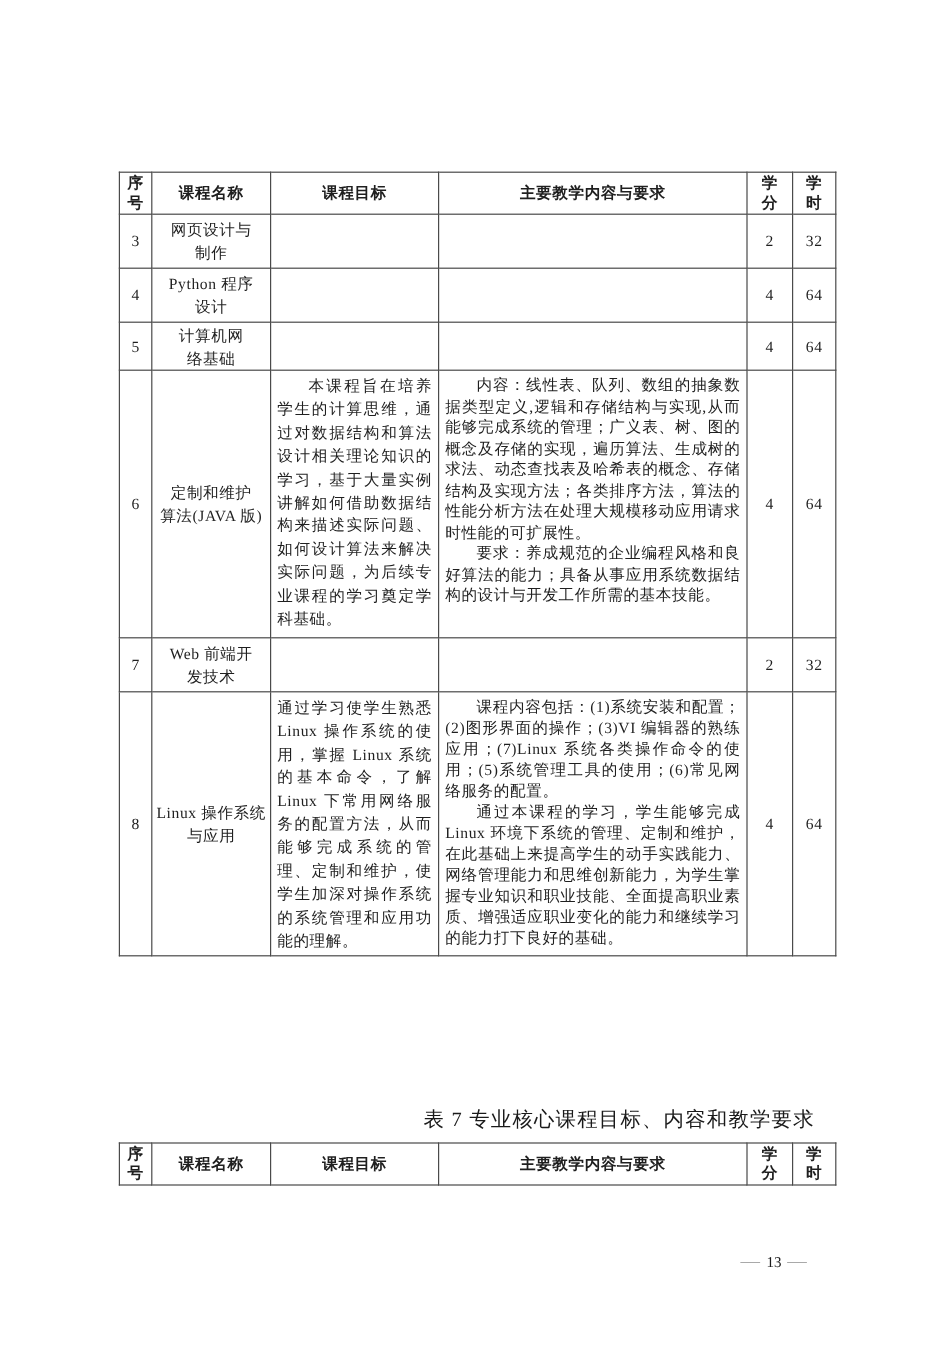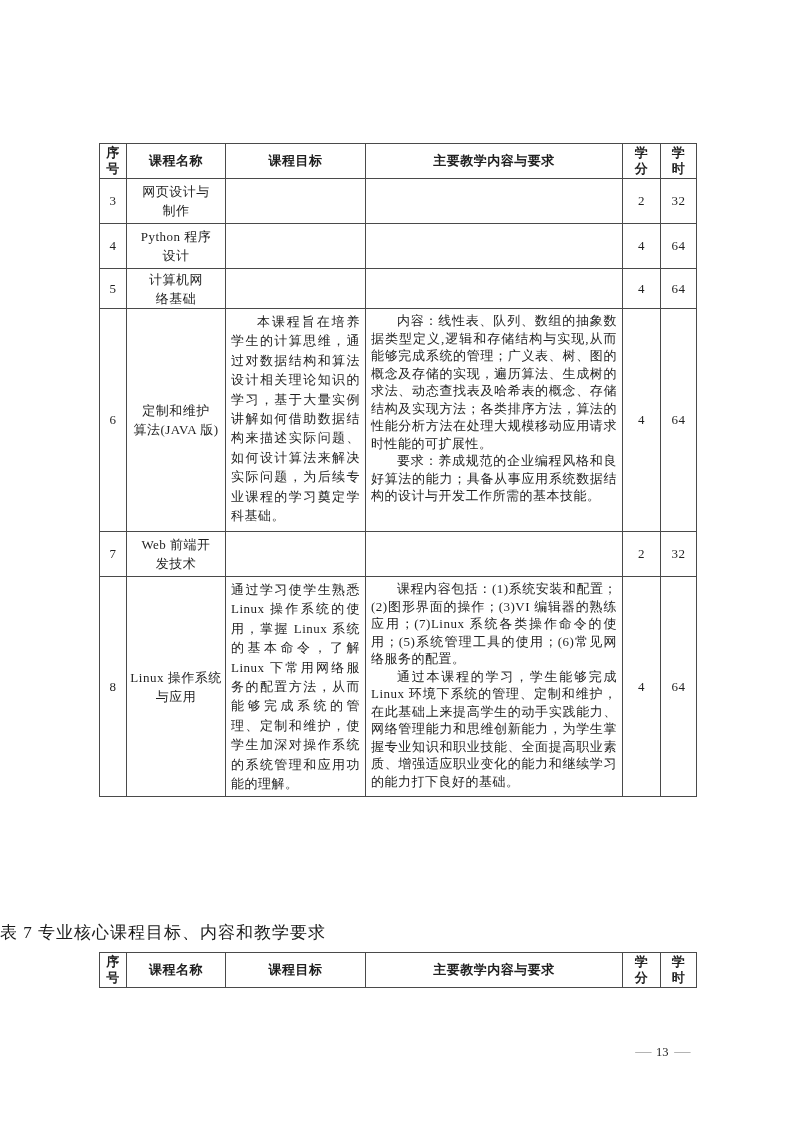--- a/index.html
+++ b/index.html
@@ -60,31 +60,31 @@
   tr.sub td {
     text-align: center;
     vertical-align: middle;
     padding: 0;
   }
   .caption {
     position: absolute;
     top: 921px;
     left: 0;
     width: 679px;
-    text-align: left;
+    text-align: right;
     font-size: 17px;
     letter-spacing: 1px;
     color: #1a1a1a;
   }
   .pagenum {
     position: absolute;
     top: 1044px;
     left: 595px;
     width: 100px;
-    text-align: right;
+    text-align: center;
     font-size: 12.5px;
     color: #1a1a1a;
   }
   .pagenum .dash {
     color: #8f8f8f;
     display: inline-block;
     transform: scaleX(1.3);
     margin: 0 7px;
     vertical-align: 1px;
   }

